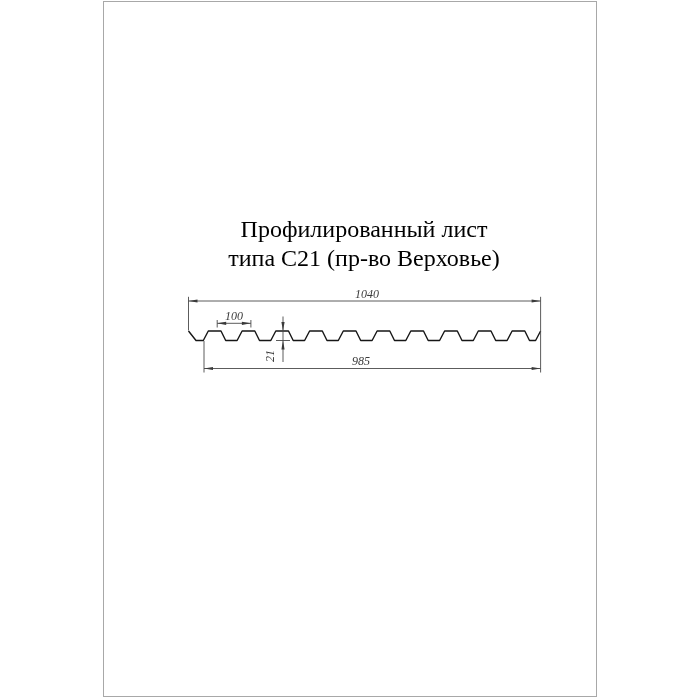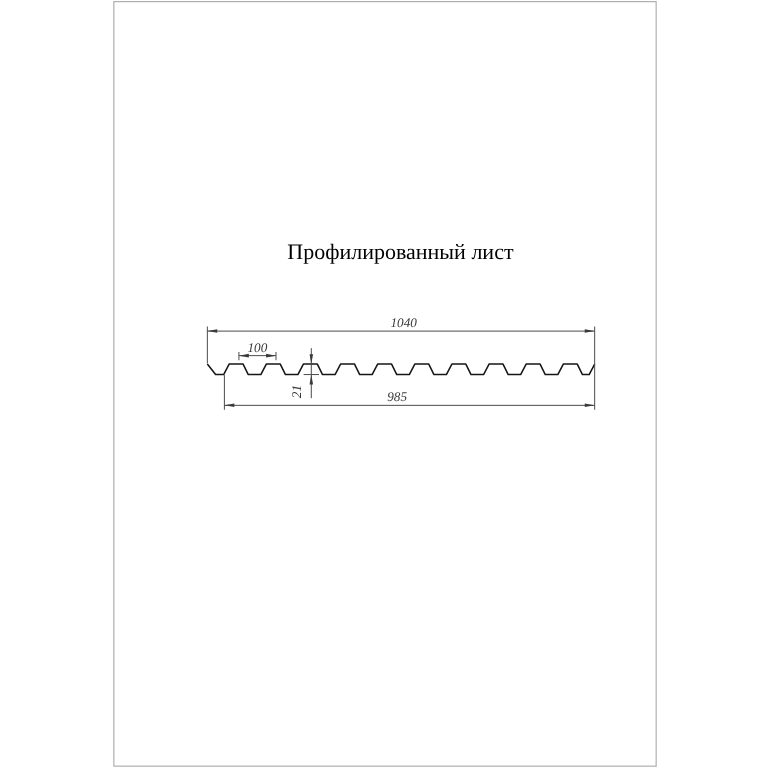--- a/index.html
+++ b/index.html
@@ -17,21 +17,21 @@
     box-sizing:border-box;
     border:1.5px solid #a8a8a8;
     background:#ffffff;
   }
   .title-block{
     position:absolute;
     left:28px;top:215px;
     width:672px;
     text-align:center;
     color:#000000;
-    font-size:20px;
+    font-size:24px;
     line-height:29px;
     font-family:"Liberation Serif", serif;
   }
   .title-block div{white-space:nowrap;}
   svg.drawing{
     position:absolute;
     left:0;top:0;
     width:700px;height:700px;
   }
   .dim-text{
@@ -43,20 +43,21 @@
 </style>
 </head>
 <body>
 
 <div class="canvas">
 
   <div class="page"></div>
 
   <div class="title-block">
     <div>Профилированный лист</div>
+    <div>типа С21 (пр-во Верховье)</div>
   </div>
 
   <svg class="drawing" viewBox="0 0 700 700">
 
     <path d="M188.5 331 L196 340.5 L203.3 340.5 L208.3 331
          L221 331 L225.7 340.5 L237.1 340.5 L242.1 331
          L254.8 331 L259.5 340.5 L270.8 340.5 L275.8 331
          L288.5 331 L293.2 340.5 L304.6 340.5 L309.6 331
          L322.3 331 L327 340.5 L338.3 340.5 L343.3 331
          L356 331 L360.7 340.5 L372.1 340.5 L377.1 331

